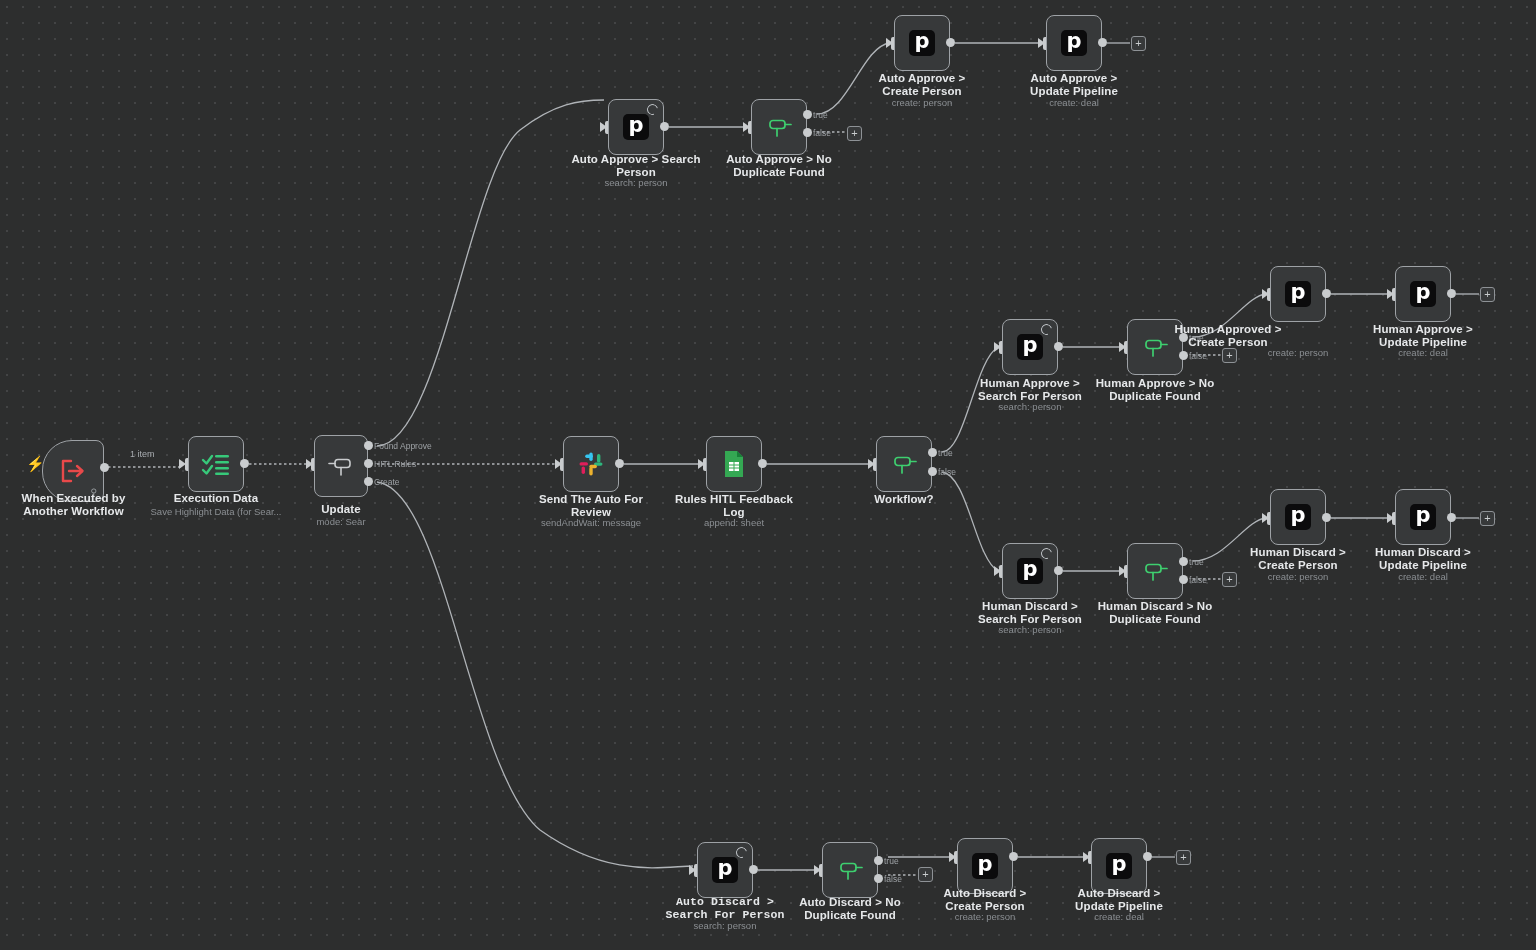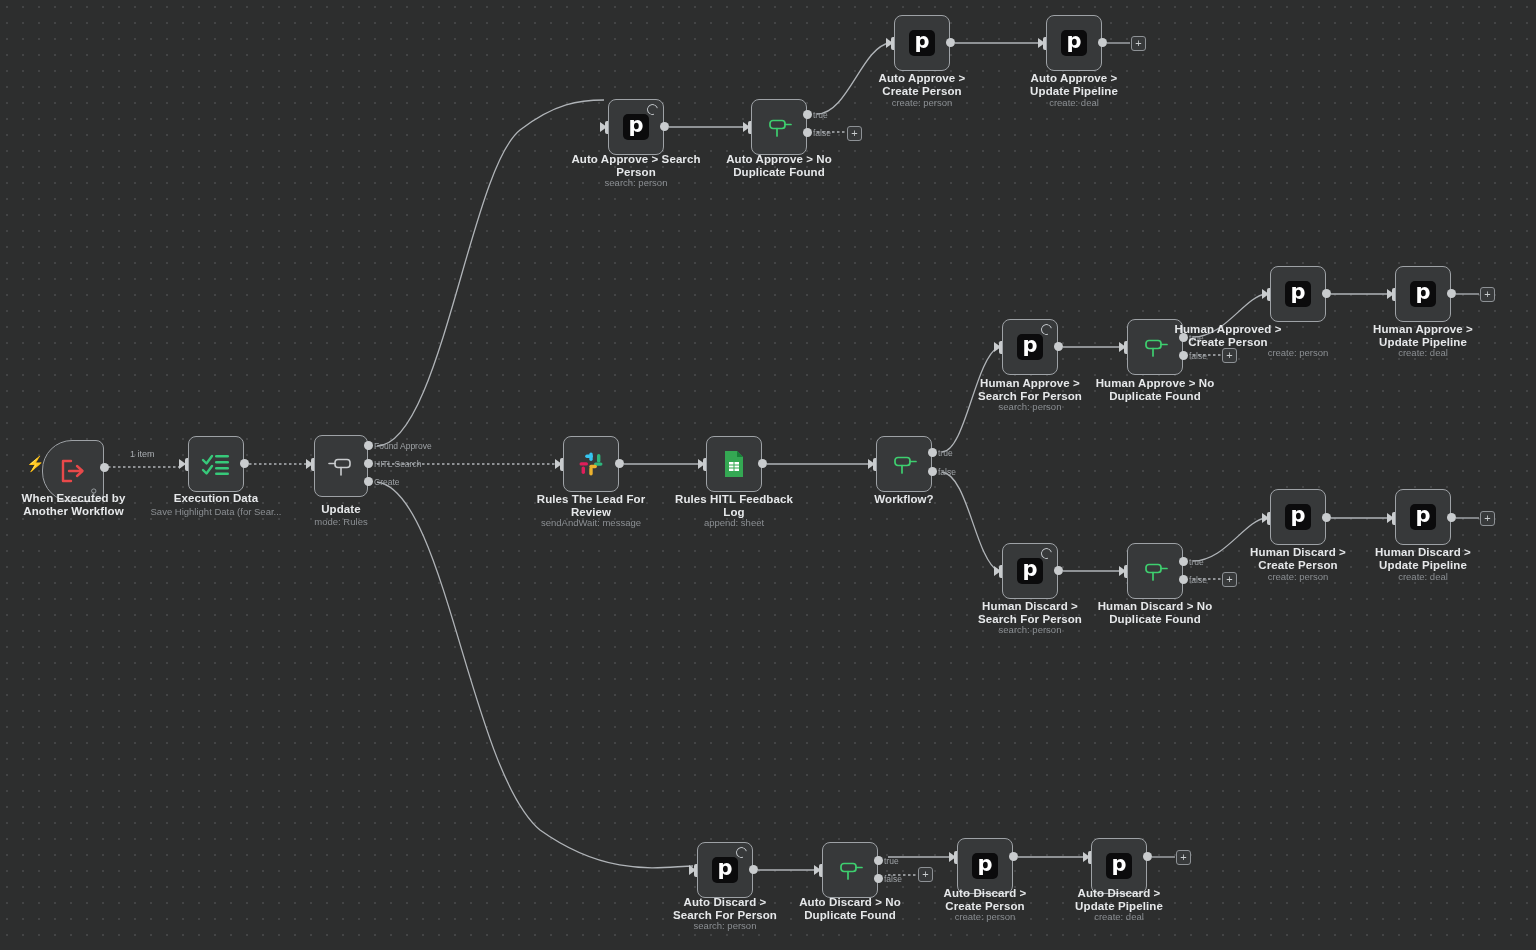--- a/index.html
+++ b/index.html
@@ -192,25 +192,25 @@
   <div class="node tall" style="left:314px;top:435px;width:54px;height:62px;">
     <svg class="svgicon" width="30" height="26" viewBox="0 0 30 26">
       <rect x="9" y="6.5" width="15" height="8" rx="3" stroke="#c9ccce" stroke-width="1.6" fill="none"></rect>
       <path d="M9 10.5 H3" stroke="#c9ccce" stroke-width="1.6" stroke-linecap="round"></path>
       <path d="M15 14.5 V22" stroke="#c9ccce" stroke-width="1.6" stroke-linecap="round"></path>
     </svg>
   </div>
   <div class="port" style="left:364px;top:441px;"></div>
   <div class="portlabel" style="left:374px;top:442px;">Found Approve</div>
   <div class="port" style="left:364px;top:459px;"></div>
-  <div class="portlabel" style="left:374px;top:460px;">HITL Search</div>
+  <div class="portlabel" style="left:374px;top:460px;">HITL Rules</div>
   <div class="port" style="left:364px;top:477px;"></div>
   <div class="portlabel" style="left:374px;top:478px;">Create</div>
   <div class="nodelabel" style="left:281px;top:503px;width:120px;">Update</div>
-  <div class="nodesub" style="left:281px;top:516px;width:120px;">mode: Rules</div>
+  <div class="nodesub" style="left:281px;top:516px;width:120px;">mode: Sear</div>
 
   <div class="arrowin" style="left:600px;top:122px;"></div>
   <div class="inport" style="left:605px;top:121px;"></div>
   <div class="node" style="left:608px;top:99px;width:56px;height:56px;">
     <div class="pico">p</div>
     <div class="retrybadge"></div>
   </div>
   <div class="port" style="left:660px;top:122px;"></div>
   <div class="nodelabel" style="left:571px;top:153px;width:130px;">Auto Approve &gt; Search Person</div>
   <div class="nodesub" style="left:571px;top:177px;width:130px;">search: person</div>
@@ -259,21 +259,21 @@
       <rect x="4.6" y="16.4" width="3.4" height="7.6" rx="1.7" fill="#e01e5a"></rect>
       <rect x="12.3" y="2.4" width="3.4" height="8.5" rx="1.7" fill="#36c5f0"></rect>
       <rect x="8.2" y="4.6" width="7.6" height="3.4" rx="1.7" fill="#36c5f0"></rect>
       <rect x="17" y="12.4" width="8.5" height="3.4" rx="1.7" fill="#2eb67d"></rect>
       <rect x="20" y="4.1" width="3.4" height="8.5" rx="1.7" fill="#2eb67d"></rect>
       <rect x="12.3" y="17" width="3.4" height="8.5" rx="1.7" fill="#ecb22e"></rect>
       <rect x="12.3" y="14.8" width="7.6" height="3.4" rx="1.7" fill="#ecb22e"></rect>
     </svg>
   </div>
   <div class="port" style="left:615px;top:459px;"></div>
-  <div class="nodelabel" style="left:531px;top:493px;width:120px;">Rules The Lead For Review</div>
+  <div class="nodelabel" style="left:531px;top:493px;width:120px;">Send The Auto For Review</div>
   <div class="nodesub" style="left:521px;top:517px;width:140px;">sendAndWait: message</div>
 
   <div class="arrowin" style="left:698px;top:459px;"></div>
   <div class="inport" style="left:703px;top:458px;"></div>
   <div class="node" style="left:706px;top:436px;width:56px;height:56px;">
     <svg class="svgicon" width="26" height="30" viewBox="0 0 26 30">
       <path d="M4 2 H16 L22 8 V28 H4 Z" fill="#34a853"></path>
       <path d="M16 2 L22 8 H16 Z" fill="#188038"></path>
       <rect x="8" y="13" width="10" height="9" fill="#ffffff"></rect>
       <g stroke="#34a853" stroke-width="1">
@@ -392,21 +392,21 @@
   <div class="nodesub" style="left:1363px;top:571px;width:120px;">create: deal</div>
   <div class="plusbtn" style="left:1480px;top:511px;">+</div>
 
   <div class="arrowin" style="left:689px;top:865px;"></div>
   <div class="inport" style="left:694px;top:864px;"></div>
   <div class="node" style="left:697px;top:842px;width:56px;height:56px;">
     <div class="pico">p</div>
     <div class="retrybadge"></div>
   </div>
   <div class="port" style="left:749px;top:865px;"></div>
-  <div class="nodelabel" style="left:665px;top:896px;width:120px;">Auto Discard &gt; Search For Person</div>
+  <div class="nodelabel" style="left:665px;top:896px;width:120px;font-family:Liberation Mono, monospace;">Auto Discard &gt; Search For Person</div>
   <div class="nodesub" style="left:665px;top:920px;width:120px;">search: person</div>
 
   <div class="arrowin" style="left:814px;top:865px;"></div>
   <div class="inport" style="left:819px;top:864px;"></div>
   <div class="node" style="left:822px;top:842px;width:56px;height:56px;">
     <svg class="svgicon" width="30" height="26" viewBox="0 0 30 26">
       <rect x="6" y="6.5" width="15" height="8" rx="3" stroke="#3ecf6f" stroke-width="1.7" fill="none"></rect>
       <path d="M21 10.5 H27" stroke="#3ecf6f" stroke-width="1.7" stroke-linecap="round"></path>
       <path d="M13 14.5 V22" stroke="#3ecf6f" stroke-width="1.7" stroke-linecap="round"></path>
     </svg>

